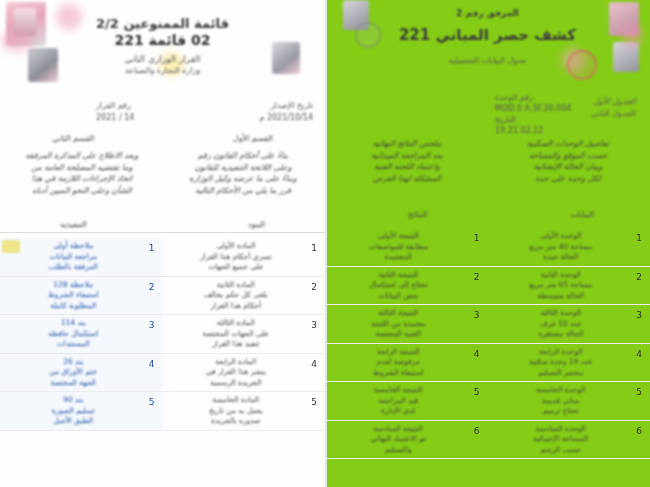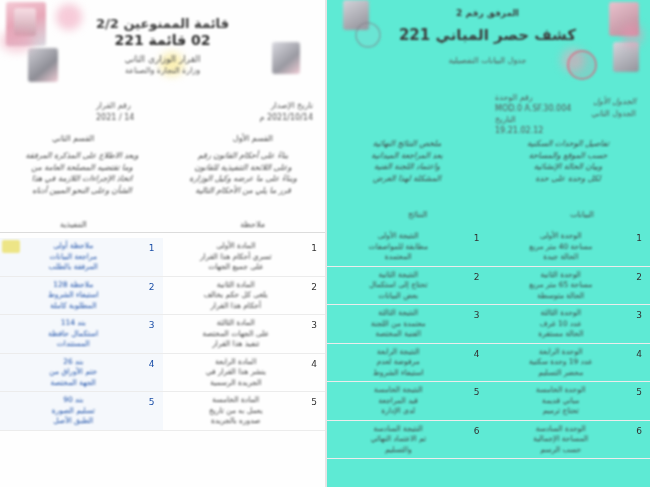--- a/index.html
+++ b/index.html
@@ -30,21 +30,21 @@
   }
   .panel {
     position: relative;
     width: 325px;
     height: 487px;
     overflow: hidden;
     background: #fdfdfd;
     direction: rtl;
   }
   .panel.left { background: #fefefe; }
-  .panel.right { background: #5eead4; }
+  .panel.right { background: #84cc16; }
 
   
   .blur-soft { filter: blur(0.6px); }
   .blur-more { filter: blur(1.1px); }
 
   
   .blob {
     position: absolute;
     border-radius: 50%;
     pointer-events: none;
@@ -193,21 +193,21 @@
 وعلى اللائحة التنفيذية للقانون
 وبناءً على ما عرضه وكيل الوزارة
 قرر ما يلي من الأحكام التالية</div>
     <div class="col-block" style="left:8px; top:150px; width:148px; white-space:pre-line;">وبعد الاطلاع على المذكرة المرفقة
 وما تقتضيه المصلحة العامة من
 اتخاذ الإجراءات اللازمة في هذا
 الشأن وعلى النحو المبين أدناه</div>
 
     <div class="hline" style="left:0; top:232px; width:325px;"></div>
 
-    <div class="sec-label" style="right:60px; top:220px;">ملاحظة</div>
+    <div class="sec-label" style="right:60px; top:220px;">البنود</div>
     <div class="sec-label" style="left:60px; top:220px;">التنفيذية</div>
 
     <div class="yellow-tab" style="left:2px; top:240px;"></div>
 
     <div class="two-col-rows" style="top:238px;">
       <div class="rcol" id="L-right">
           <div class="row">
             <div class="num">1</div>
             <div class="txt" style="white-space: pre-line;">المادة الأولى
 تسري أحكام هذا القرار

